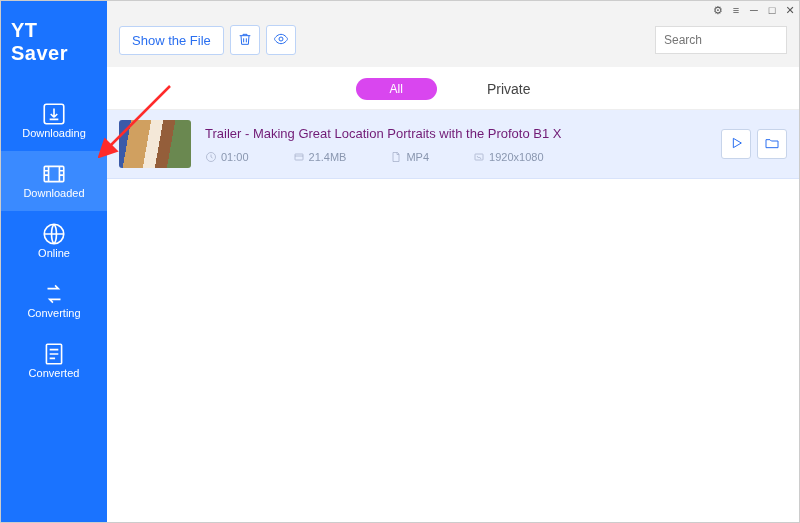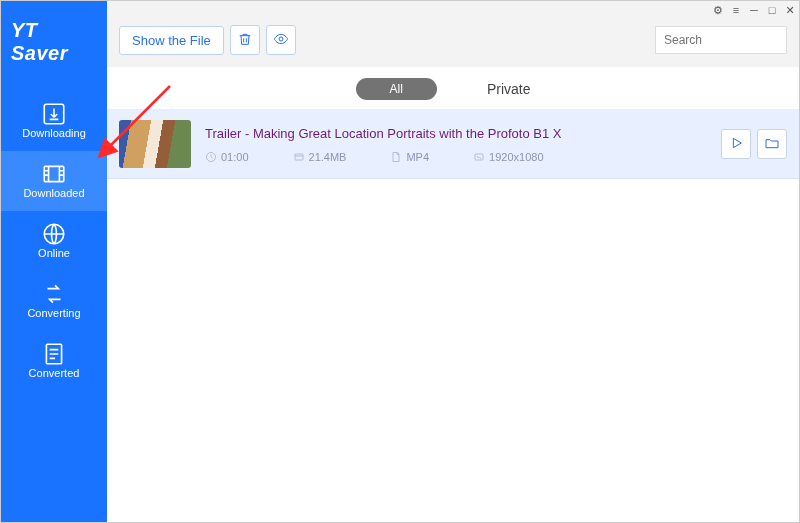--- a/index.html
+++ b/index.html
@@ -1,37 +1,37 @@
 <!DOCTYPE html>
 <html><head>
 <meta charset="utf-8">
 <style>
   * { box-sizing: border-box; margin: 0; padding: 0; font-family: -apple-system, "Segoe UI", Arial, sans-serif; }
   html, body { width: 800px; height: 523px; overflow: hidden; }
   .app { display: flex; width: 800px; height: 523px; border: 1px solid #ccc; background: #fff; }
   
   .sidebar { width: 106px; background: #1a73ff; color: #fff; display: flex; flex-direction: column; }
-  .logo { font-size: 20px; font-weight: bold; font-style: italic; padding: 18px 8px 26px 10px; letter-spacing: 0.5px; }
+  .logo { font-size: 20px; font-weight: bold; padding: 18px 8px 26px 10px; letter-spacing: 0.5px; }
   .nav { display: flex; flex-direction: column; }
   .nav-item { display: flex; flex-direction: column; align-items: center; padding: 10px 0 12px; font-size: 11px; cursor: pointer; }
   .nav-item.active { background: #3a8aff; }
   .nav-item .icon { width: 26px; height: 26px; display: flex; align-items: center; justify-content: center; }
   .nav-item svg { stroke: #fff; fill: none; stroke-width: 1.5; }
   
   .main { flex: 1; display: flex; flex-direction: column; background: #fff; min-width: 0; }
   .titlebar { height: 18px; background: #f3f3f3; display: flex; justify-content: flex-end; align-items: center; gap: 0; }
   .titlebar .tb-btn { width: 18px; height: 18px; display: flex; align-items: center; justify-content: center; font-size: 11px; color: #555; cursor: pointer; }
   .toolbar { background: #f3f3f3; padding: 6px 12px 12px 12px; display: flex; align-items: center; gap: 6px; }
   .btn { background: #fff; border: 1px solid #bcd3f7; color: #2a6ff0; font-size: 13px; padding: 6px 12px; border-radius: 3px; cursor: pointer; }
   .icon-btn { width: 30px; height: 30px; padding: 0; display: flex; align-items: center; justify-content: center; }
   .icon-btn svg { width: 16px; height: 16px; stroke: #2a6ff0; fill: none; stroke-width: 1.5; }
   .spacer { flex: 1; }
   .search { width: 132px; height: 28px; border: 1px solid #ddd; background: #fff; padding: 0 8px; font-size: 12px; color: #555; }
   .tabbar { display: flex; justify-content: center; align-items: center; padding: 10px 0 8px; border-bottom: 1px solid #eee; gap: 30px; }
-  .pill { background: #737373; color: #fff; font-size: 12px; padding: 4px 34px; border-radius: 12px; cursor: pointer; }
+  .pill { background: #d946ef; color: #fff; font-size: 12px; padding: 4px 34px; border-radius: 12px; cursor: pointer; }
   .tab-link { font-size: 14px; color: #444; cursor: pointer; padding: 4px 20px; }
   .content { flex: 1; overflow: auto; }
   .row { display: flex; align-items: center; background: #e8efff; border-bottom: 1px solid #d8e3fb; padding: 10px 12px; gap: 14px; }
   .thumb { width: 72px; height: 48px; border-radius: 3px; background: linear-gradient(100deg, #3a5aa8 0 15%, #d0a060 15% 40%, #f4e8d8 40% 55%, #945e3a 55% 70%, #6a8850 70% 100%); flex-shrink: 0; }
   .info { flex: 1; min-width: 0; }
   .title { font-size: 13px; color: #701a75; margin-bottom: 10px; white-space: nowrap; overflow: hidden; text-overflow: ellipsis; }
   .meta { display: flex; gap: 44px; font-size: 11px; color: #8a97b0; }
   .meta span { display: inline-flex; align-items: center; gap: 4px; }
   .meta svg { width: 12px; height: 12px; stroke: #9aa5bf; fill: none; stroke-width: 1.3; }
   .row-actions { display: flex; gap: 6px; }

